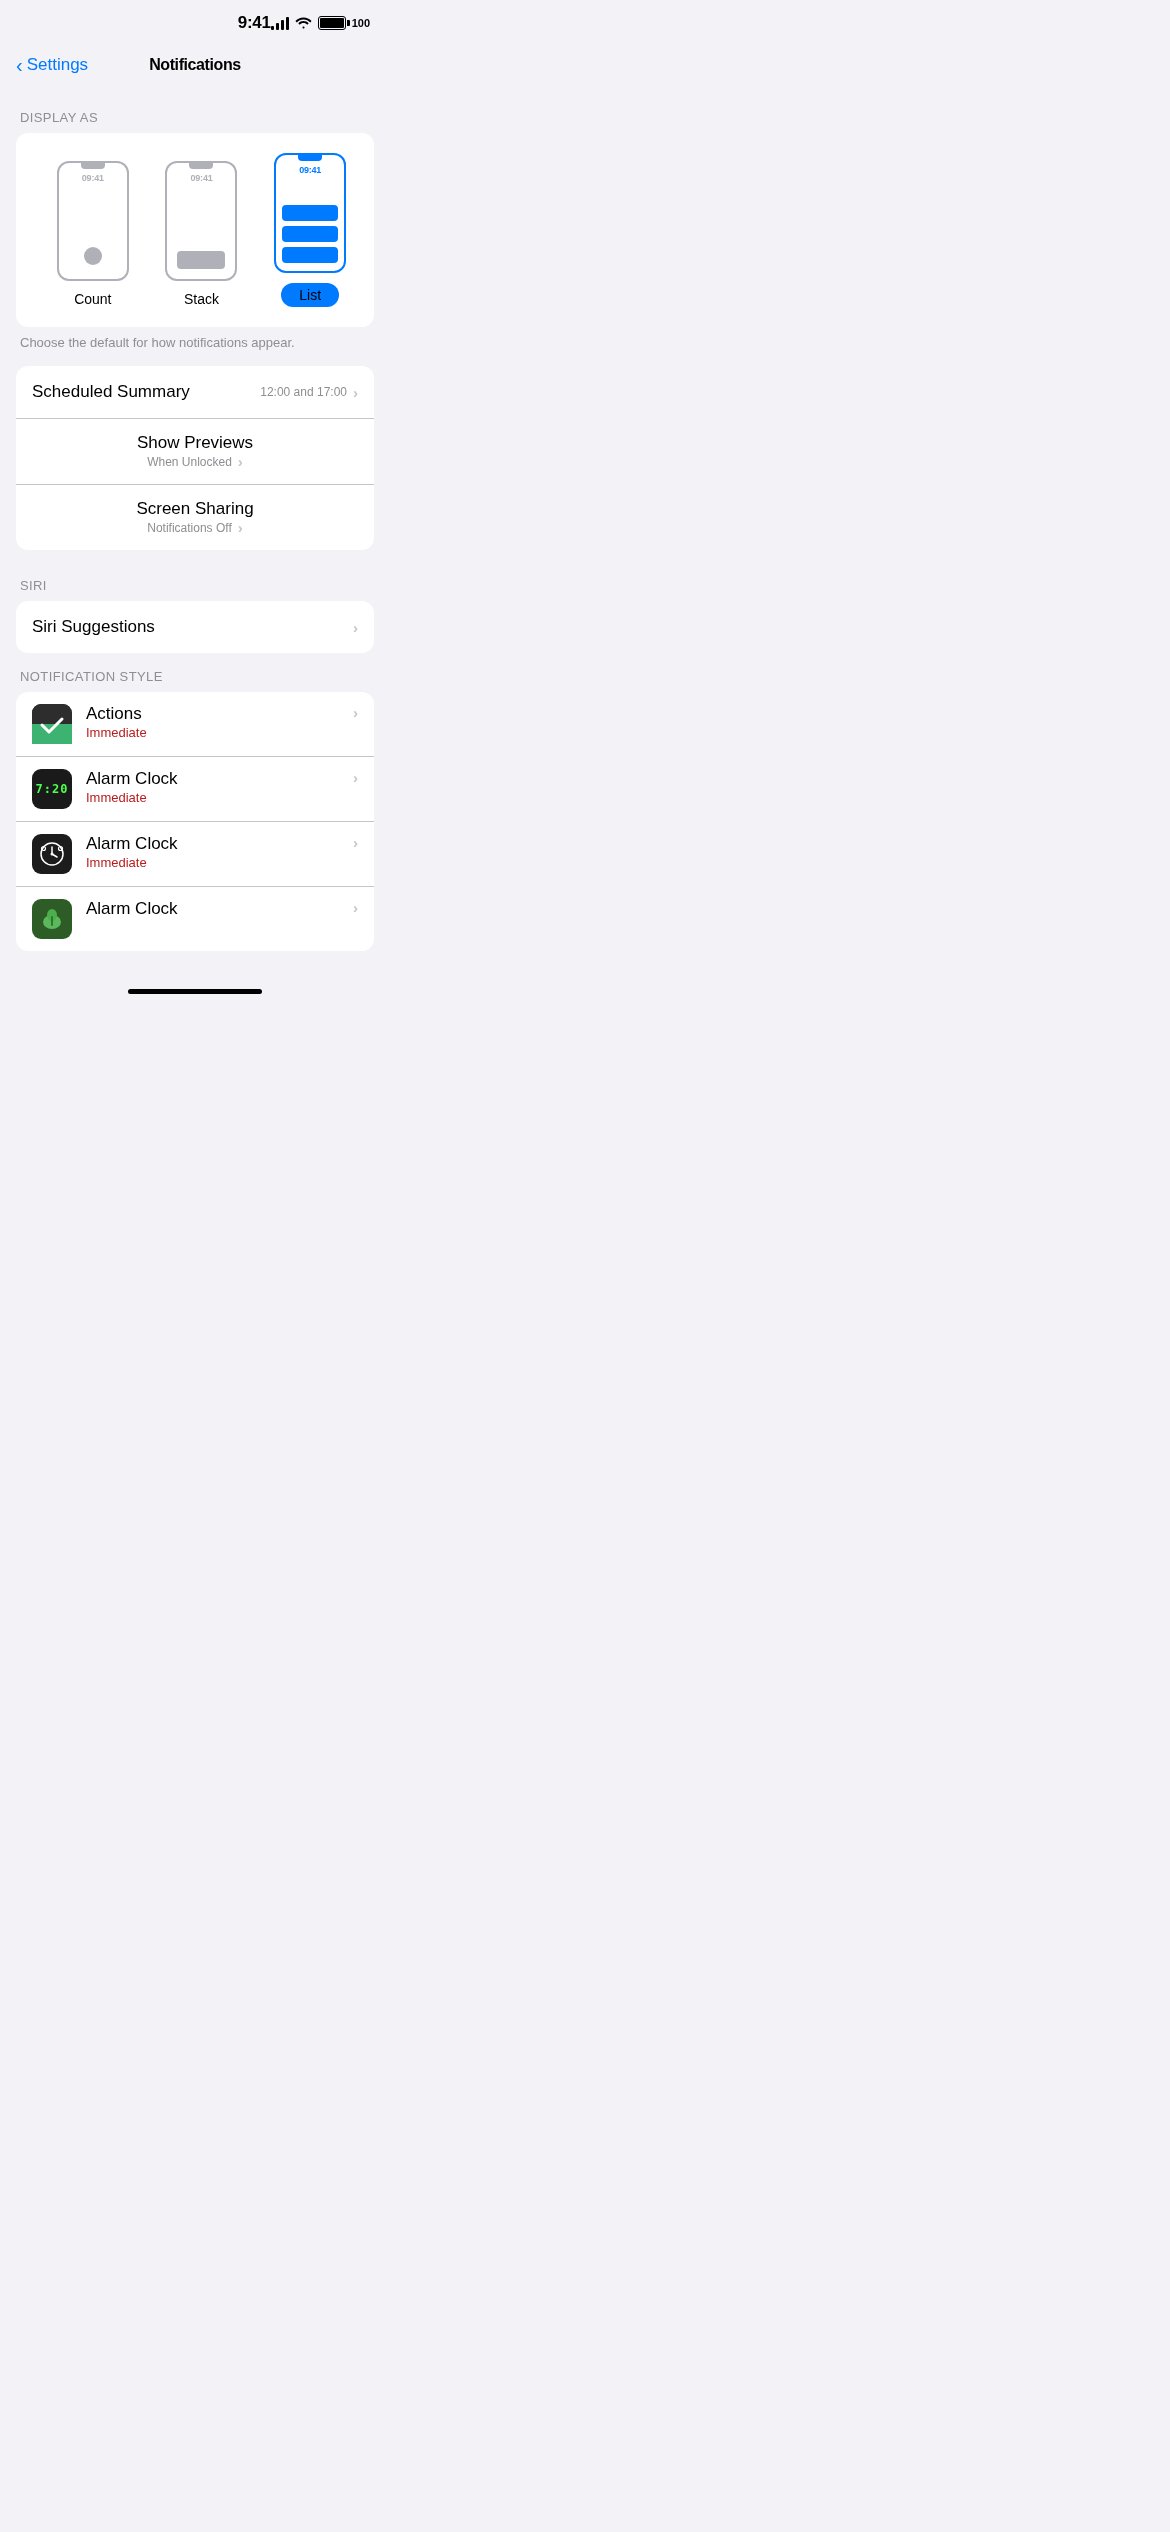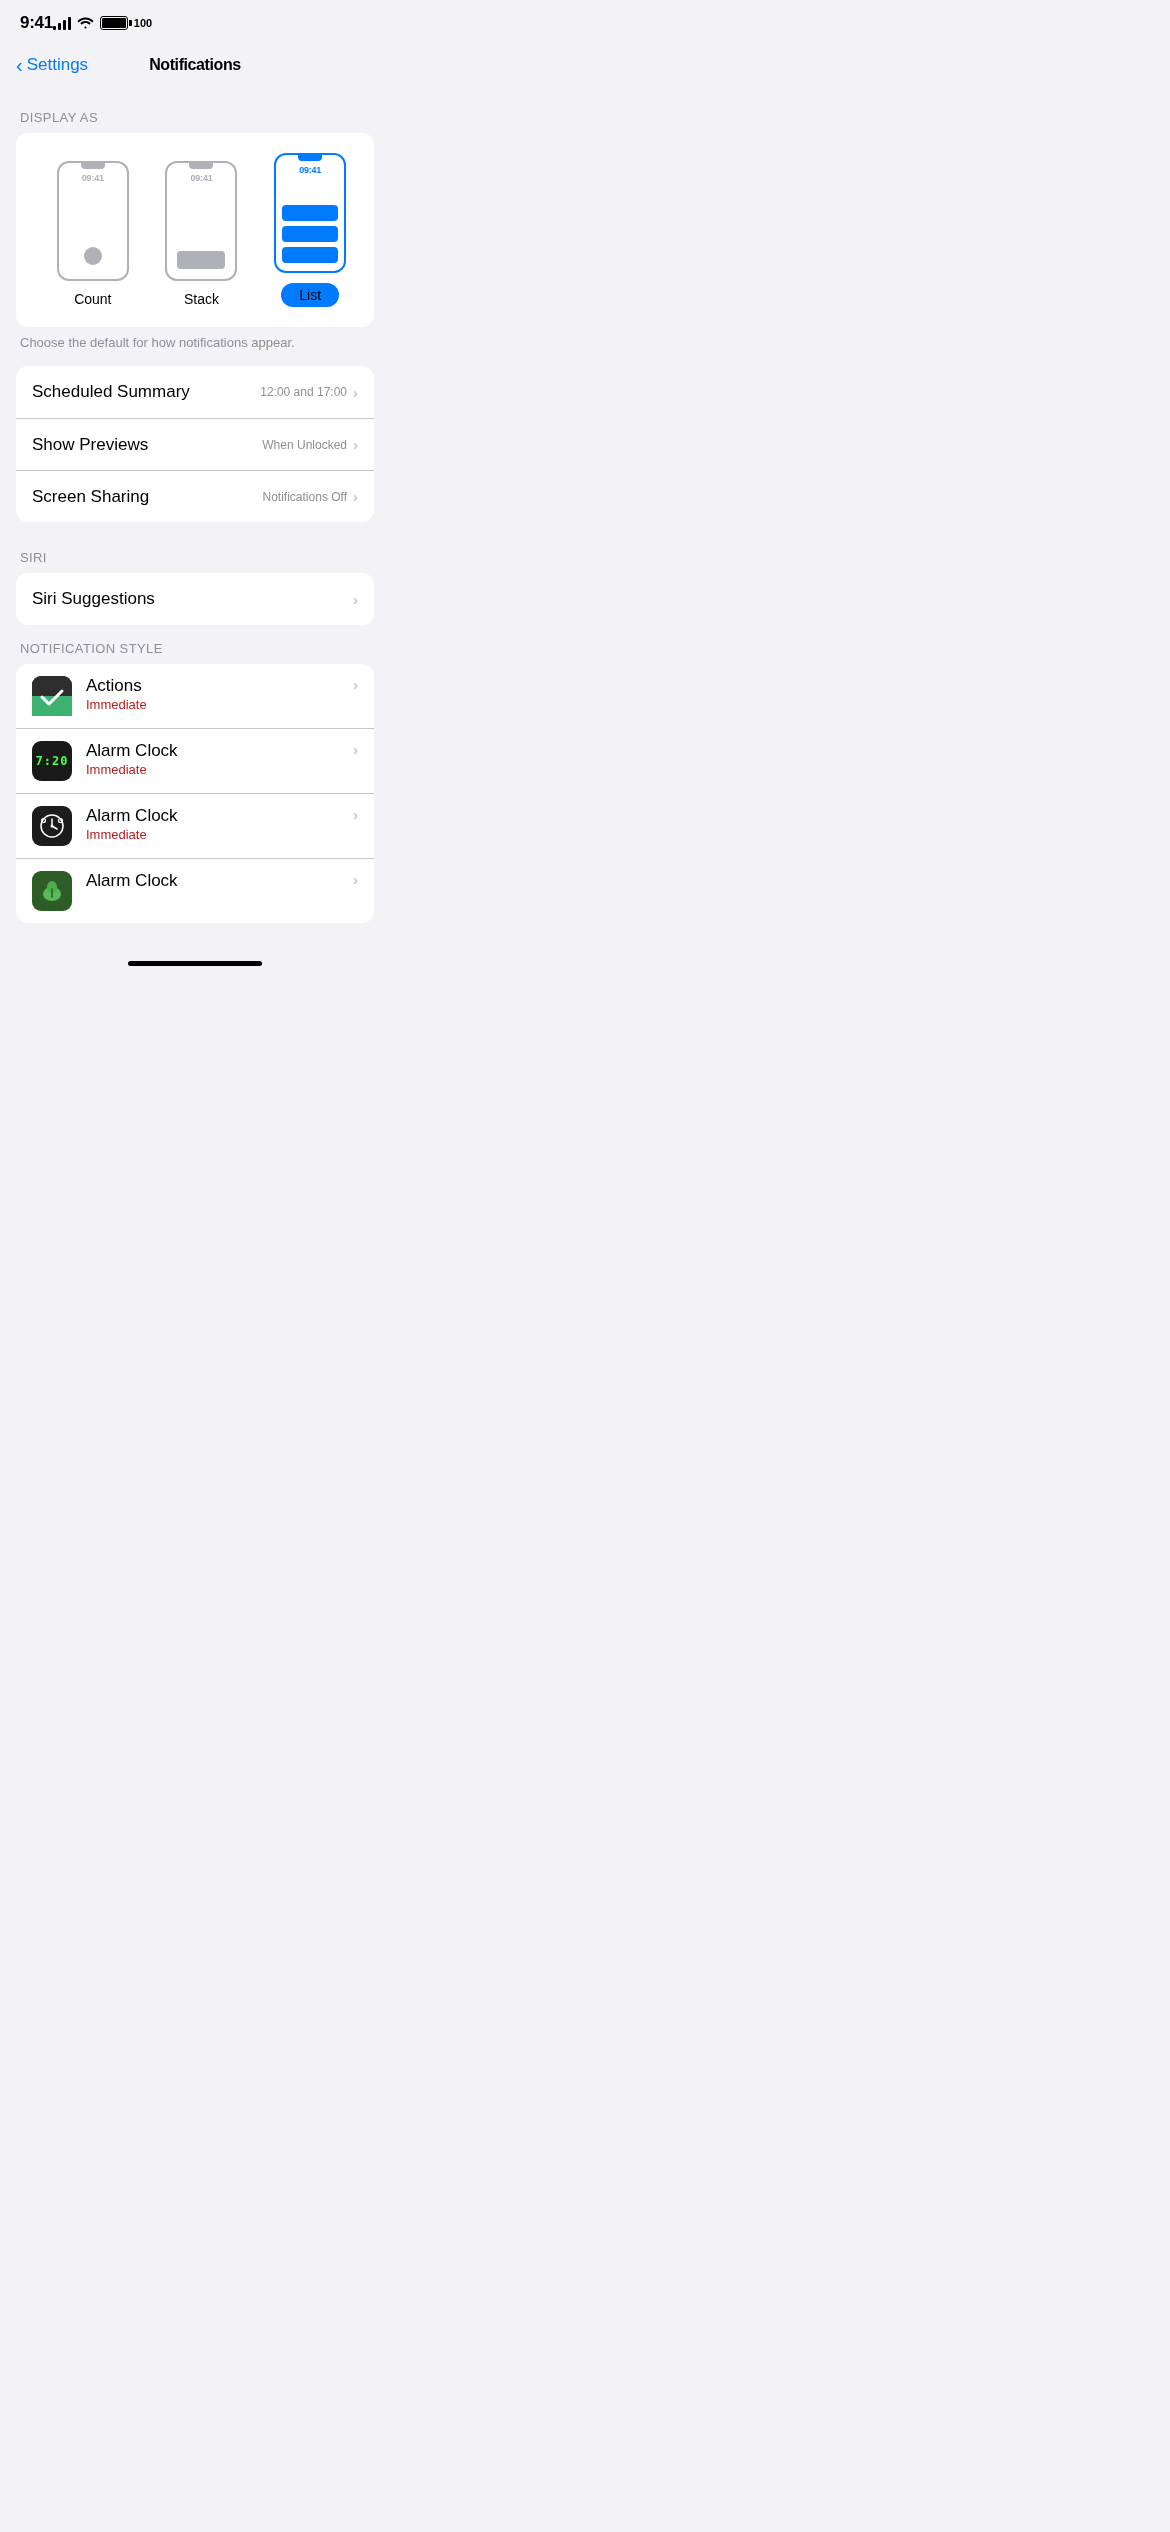--- a/index.html
+++ b/index.html
@@ -10,21 +10,21 @@
       font-family: -apple-system, "SF Pro Text", "Helvetica Neue", sans-serif;
       width: 390px;
       min-height: 844px;
       overflow-x: hidden;
       color: #000;
     }
 
     
     .status-bar {
       display: flex;
-      justify-content: flex-start;
+      justify-content: flex-end;
       align-items: center;
       padding: 6px 20px 8px;
       height: 48px;
     }
 
     .status-time {
       font-size: 17px;
       font-weight: 600;
       letter-spacing: -0.3px;
     }
@@ -284,20 +284,21 @@
       display: flex;
       align-items: center;
       justify-content: space-between;
       padding: 14px 16px;
       min-height: 52px;
       cursor: pointer;
     }
 
     .settings-row + .settings-row {
       border-top: 0.5px solid #c6c6c8;
+      flex-direction: column;
     }
 
     .settings-row-label {
       font-size: 17px;
       font-weight: 400;
       color: #000;
     }
 
     .settings-row-right {
       display: flex;

